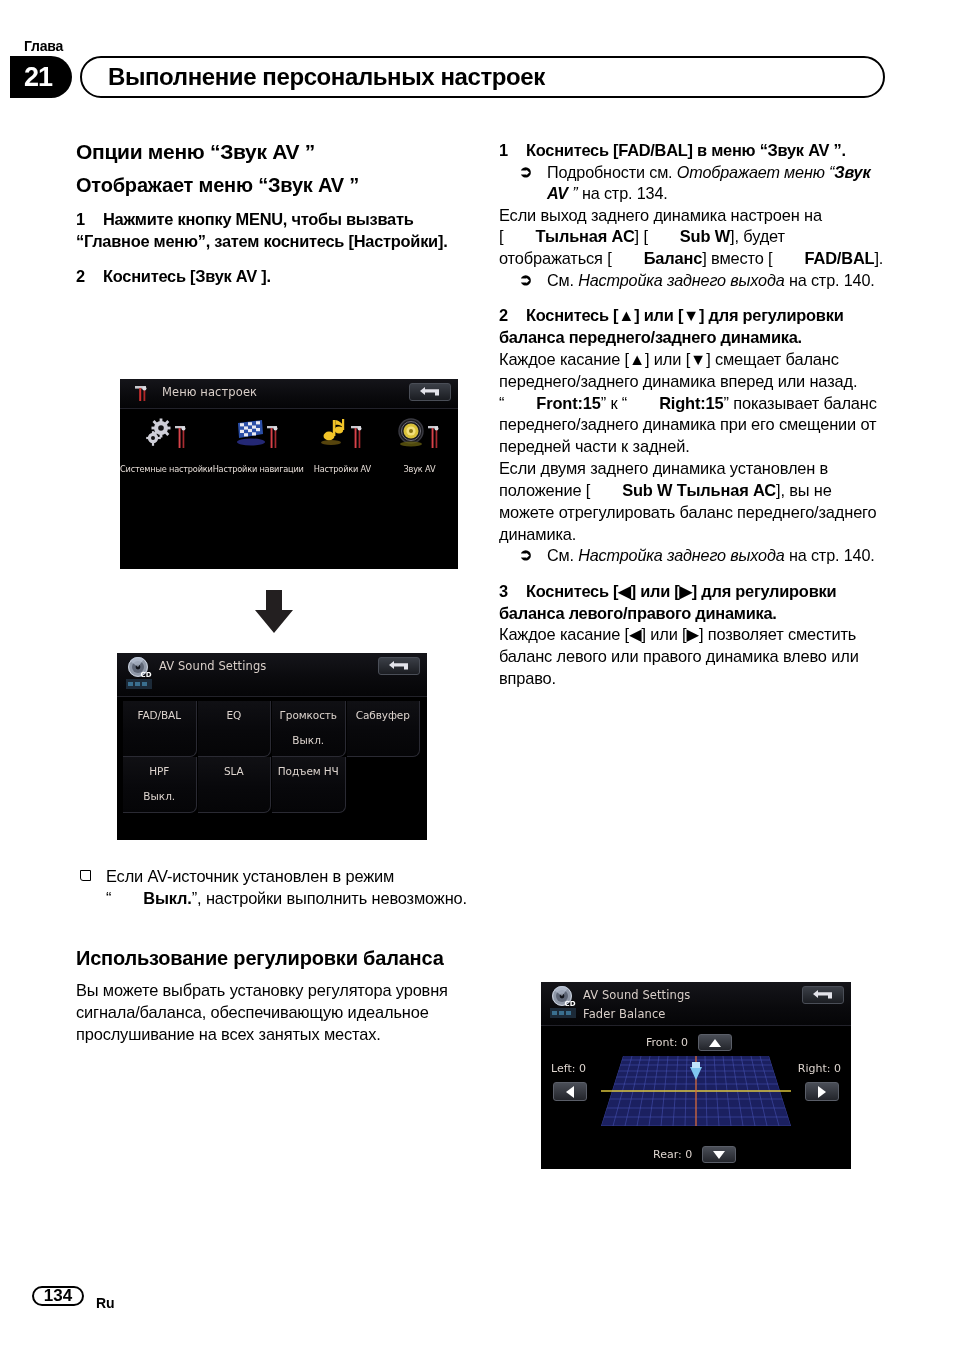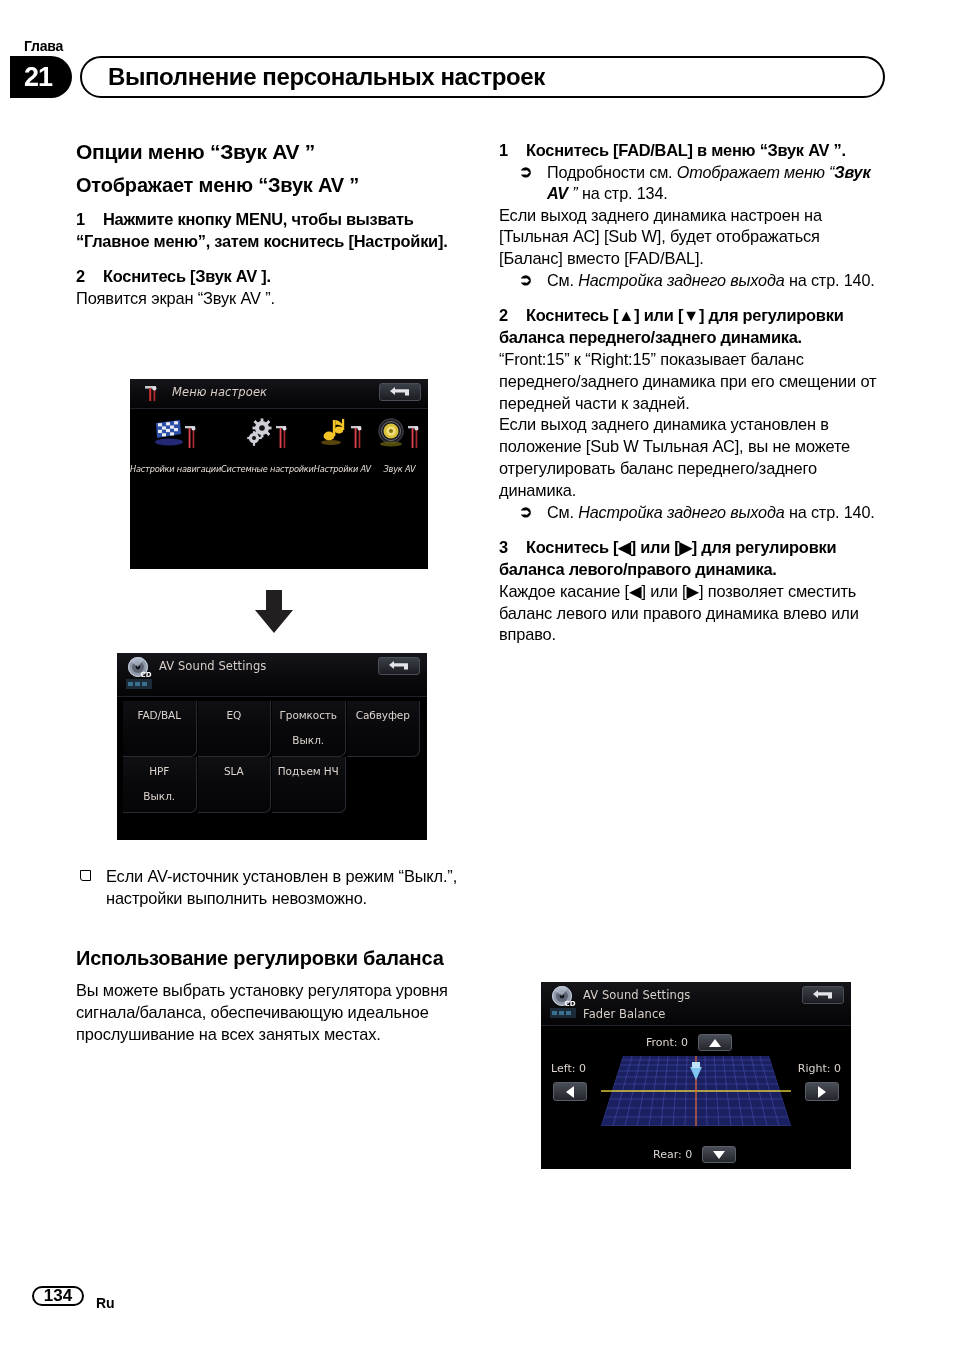--- a/index.html
+++ b/index.html
@@ -82,34 +82,34 @@
   ul.arrlist { list-style: none; margin-left: 20px; }
   ul.arrlist li {
     position: relative; padding-left: 28px;
     font-size: 16.2px; line-height: 1.32; letter-spacing: -0.15px;
   }
   ul.arrlist li .arr {
     position: absolute; left: 0px; top: -1px;
     font-size: 16px; font-weight: bold;
   }
   .ital { font-style: italic; }
-  .bld  { font-weight: normal; }
+  .bld  { font-weight: bold; margin-left: 32px; }
   .bldi { font-weight: bold; font-style: italic; }
 
   
   .down-arrow { position: absolute; left: 248px; top: 588px; width: 52px; height: 50px; }
 
   
   .shot {
     position: absolute;
     background: #000;
     overflow: hidden;
     font-family: "DejaVu Sans", sans-serif;
   }
-  #shot-menu   { left: 130px; top: 379px; width: 298px; height: 190px; font-style: italic; }
+  #shot-menu   { left: 120px; top: 379px; width: 338px; height: 190px; }
   #shot-avsnd  { left: 117px; top: 653px; width: 310px; height: 187px; }
   #shot-fader  { left: 541px; top: 982px; width: 310px; height: 187px; }
 
   .shot-topbar {
     position: relative;
     height: 30px;
     background: linear-gradient(180deg,#15151a 0%, #0a0a0d 60%, #050507 100%);
     border-bottom: 1px solid #22222a;
   }
   .shot-topbar.tall { height: 44px; }
@@ -231,21 +231,20 @@
     <h2 class="sec"><span>Опции меню “</span><span>Звук AV ”</span></h2>
 
     <h3 class="sub"><span>Отображает меню “</span><span>Звук AV ”</span></h3>
 
     <p class="step"><span class="step-num">1</span><span>Нажмите кнопку MENU, чтобы вызвать “Главное меню”, затем коснитесь [Настройки].</span></p>
 
     <div class="gap-sm"></div>
 
     <p class="step"><span class="step-num">2</span><span>Коснитесь [Звук AV ].</span></p>
 
-    <p class="body"><span>Появится экран “</span><span class="bld">Звук AV</span><span> ”.</span></p>
   </div>
 
   <div class="shot" id="shot-menu">
     <div class="shot-topbar">
       <span class="tool-ico">
         <svg width="20" height="20" viewBox="0 0 20 20">
           <rect x="3" y="2" width="11" height="2.6" fill="#c9c9cf"></rect>
           <rect x="7.2" y="4" width="2" height="13" fill="#cf3030"></rect>
           <rect x="11.5" y="4" width="1.8" height="13" fill="#b02828"></rect>
           <circle cx="12.4" cy="4.5" r="2.1" fill="#dcdce2"></circle>
@@ -253,48 +252,20 @@
       </span>
       <span class="shot-title">Меню настроек</span>
       <span class="back-btn">
         <svg width="22" height="12" viewBox="0 0 22 12">
           <path d="M6 1 L1 5 L6 9 L6 6.6 L16 6.6 L16 9.4 L20 9.4 L20 3.2 L6 3.2 Z" fill="#e3e3ea"></path>
         </svg>
       </span>
     </div>
     <div class="shot-body">
       <div class="menu-grid">
-
-        <div class="menu-item">
-          <div class="menu-ico">
-            <svg width="52" height="42" viewBox="0 0 52 42">
-              <g>
-                <polygon points="6,6 30,3 31,17 7,21" fill="#2b4fa8"></polygon>
-                <g fill="#e9e9f2">
-                  <rect x="8" y="6.2" width="4" height="3.2"></rect>
-                    <rect x="16" y="5.2" width="4" height="3.2"></rect>
-                  <rect x="24" y="4.2" width="4" height="3.2"></rect>
-                    <rect x="12" y="9.4" width="4" height="3.2"></rect>
-                  <rect x="20" y="8.5" width="4" height="3.2"></rect>
-                    <rect x="8" y="12.8" width="4" height="3.2"></rect>
-                  <rect x="16" y="11.9" width="4" height="3.2"></rect>
-                    <rect x="24" y="11" width="4" height="3.2"></rect>
-                  <rect x="12" y="16.2" width="4" height="3.2"></rect>
-                    <rect x="20" y="15.3" width="4" height="3.2"></rect>
-                </g>
-                <ellipse cx="19" cy="25" rx="14" ry="3.5" fill="#2a2f8a" opacity="0.85"></ellipse>
-                <rect x="35" y="9" width="10" height="2.3" fill="#c9c9cf"></rect>
-                <rect x="38.6" y="11" width="1.9" height="20" fill="#d8434a"></rect>
-                <rect x="42.6" y="11" width="1.7" height="20" fill="#a82b31"></rect>
-                <circle cx="43.5" cy="11.5" r="2" fill="#dcdce2"></circle>
-              </g>
-            </svg>
-          </div>
-          <div class="menu-lbl">Настройки навигации</div>
-        </div>
 
         <div class="menu-item">
           <div class="menu-ico">
             <svg width="52" height="42" viewBox="0 0 52 42">
               <g fill="#cfcfd8">
                 <circle cx="21" cy="11" r="7"></circle>
                   <circle cx="21" cy="11" r="2.8" fill="#121214"></circle>
                 <g>
                   <rect x="19.6" y="1.5" width="2.8" height="4"></rect>
                     <rect x="19.6" y="16.5" width="2.8" height="4"></rect>
@@ -319,20 +290,48 @@
               <rect x="42.6" y="11" width="1.7" height="20" fill="#a82b31"></rect>
               <circle cx="43.5" cy="11.5" r="2" fill="#dcdce2"></circle>
             </svg>
           </div>
           <div class="menu-lbl">Системные настройки</div>
         </div>
 
         <div class="menu-item">
           <div class="menu-ico">
             <svg width="52" height="42" viewBox="0 0 52 42">
+              <g>
+                <polygon points="6,6 30,3 31,17 7,21" fill="#2b4fa8"></polygon>
+                <g fill="#e9e9f2">
+                  <rect x="8" y="6.2" width="4" height="3.2"></rect>
+                    <rect x="16" y="5.2" width="4" height="3.2"></rect>
+                  <rect x="24" y="4.2" width="4" height="3.2"></rect>
+                    <rect x="12" y="9.4" width="4" height="3.2"></rect>
+                  <rect x="20" y="8.5" width="4" height="3.2"></rect>
+                    <rect x="8" y="12.8" width="4" height="3.2"></rect>
+                  <rect x="16" y="11.9" width="4" height="3.2"></rect>
+                    <rect x="24" y="11" width="4" height="3.2"></rect>
+                  <rect x="12" y="16.2" width="4" height="3.2"></rect>
+                    <rect x="20" y="15.3" width="4" height="3.2"></rect>
+                </g>
+                <ellipse cx="19" cy="25" rx="14" ry="3.5" fill="#2a2f8a" opacity="0.85"></ellipse>
+                <rect x="35" y="9" width="10" height="2.3" fill="#c9c9cf"></rect>
+                <rect x="38.6" y="11" width="1.9" height="20" fill="#d8434a"></rect>
+                <rect x="42.6" y="11" width="1.7" height="20" fill="#a82b31"></rect>
+                <circle cx="43.5" cy="11.5" r="2" fill="#dcdce2"></circle>
+              </g>
+            </svg>
+          </div>
+          <div class="menu-lbl">Настройки навигации</div>
+        </div>
+
+        <div class="menu-item">
+          <div class="menu-ico">
+            <svg width="52" height="42" viewBox="0 0 52 42">
               <g fill="#f2c428">
                 <ellipse cx="13" cy="19" rx="5.5" ry="4.4"></ellipse>
                 <rect x="16.8" y="3" width="2.6" height="16"></rect>
                 <path d="M19.4 3 C25 4.5 27 7 27 11 C25 8 22 7 19.4 8.2 Z"></path>
                 <ellipse cx="23" cy="13" rx="4.2" ry="3.4"></ellipse>
                 <rect x="26" y="2" width="2.2" height="11"></rect>
               </g>
               <ellipse cx="15" cy="25.5" rx="10" ry="2.4" fill="#6b5510" opacity="0.8"></ellipse>
               <rect x="35" y="9" width="10" height="2.3" fill="#c9c9cf"></rect>
               <rect x="38.6" y="11" width="1.9" height="20" fill="#d8434a"></rect>
@@ -459,25 +458,26 @@
     <p class="body"><span>Если выход заднего динамика настроен на [</span><span class="bld">Тыльная АС</span><span>] [</span><span class="bld">Sub W</span><span>], будет отображаться [</span><span class="bld">Баланс</span><span>] вместо [</span><span class="bld">FAD/BAL</span><span>].</span></p>
 
     <ul class="arrlist">
       <li><span class="arr">➲</span><span>См. </span><span class="ital">Настройка заднего выхода</span><span> на стр. 140.</span></li>
     </ul>
 
     <div class="gap-sm"></div>
 
     <p class="step"><span class="step-num">2</span><span>Коснитесь [▲] или [▼] для регулировки баланса переднего/заднего динамика.</span></p>
 
+    <p class="body">Каждое касание [▲] или [▼] смещает баланс переднего/заднего динамика вперед или назад.</p>
 
     <p class="body"><span>“</span><span class="bld">Front:15</span><span>” к “</span><span class="bld">Right:15</span><span>” показывает баланс переднего/заднего динамика при его смещении от передней части к задней.</span></p>
 
 
-    <p class="body"><span>Если выход заднего динамика установлен в положение [</span><span class="bld">Sub W Тыльная АС</span><span>], вы не можете отрегулировать баланс переднего/заднего динамика.</span></p>
+    <p class="body"><span>Если двумя заднего динамика установлен в положение [</span><span class="bld">Sub W Тыльная АС</span><span>], вы не можете отрегулировать баланс переднего/заднего динамика.</span></p>
 
     <ul class="arrlist">
       <li><span class="arr">➲</span><span>См. </span><span class="ital">Настройка заднего выхода</span><span> на стр. 140.</span></li>
     </ul>
 
     <div class="gap-sm"></div>
 
     <p class="step"><span class="step-num">3</span><span>Коснитесь [◀] или [▶] для регулировки баланса левого/правого динамика.</span></p>
 
     <p class="body">Каждое касание [◀] или [▶] позволяет сместить баланс левого или правого динамика влево или вправо.</p>

